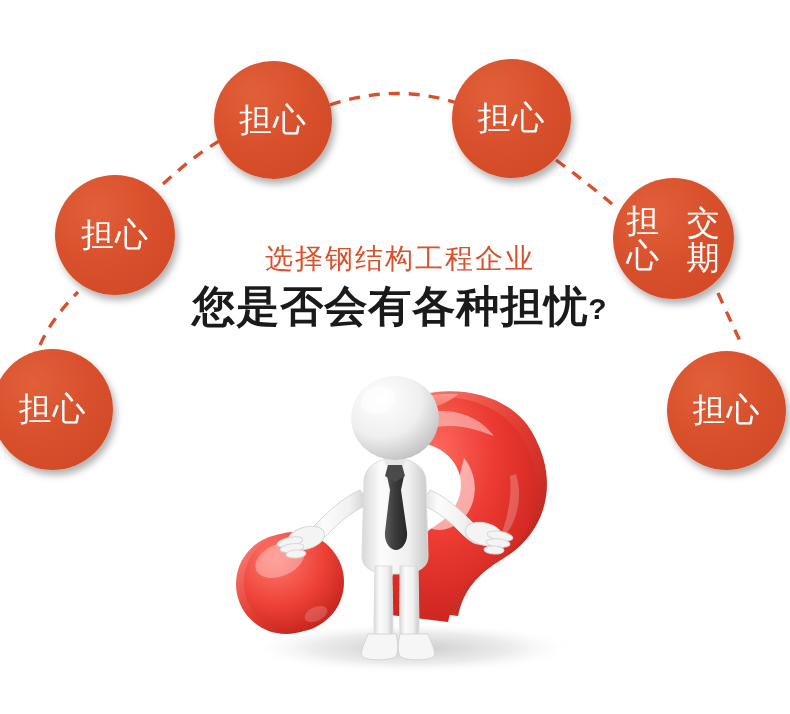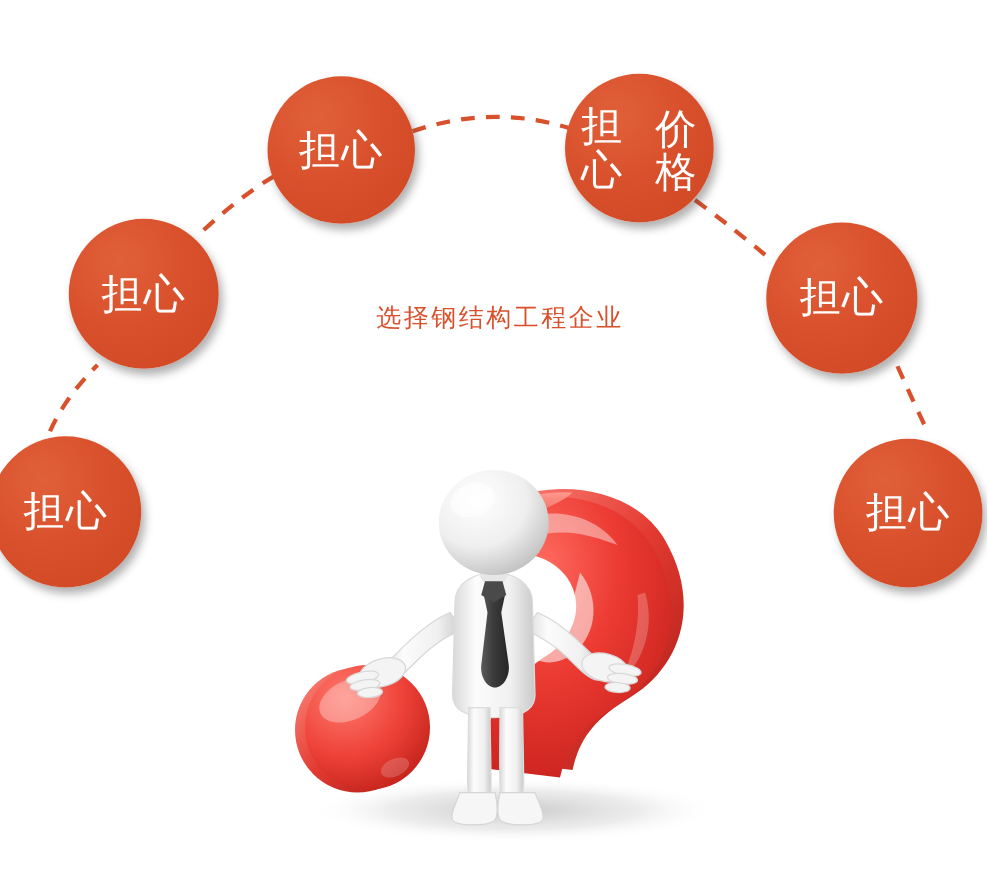--- a/index.html
+++ b/index.html
@@ -60,21 +60,21 @@
   
   #headline {
     position: absolute;
     left: 170px;
     top: 244px;
     width: 460px;
     text-align: center;
     user-select: none;
   }
   #headline .sub {
-    font-size: 20px;
+    font-size: 28px;
     color: #d9502b;
     letter-spacing: 2px;
     line-height: 1.1;
     white-space: nowrap;
   }
   #headline .main {
     margin-top: 9px;
     font-size: 43px;
     font-weight: bold;
     color: #1a1a1a;
@@ -111,41 +111,42 @@
       <path d="M 718 293 Q 730 320 742 345"></path>
     </g>
   </svg>
 
   <div class="bubble" id="b-design">
     <span class="line l1">担心</span>
   </div>
 
   <div class="bubble" id="b-price">
     <span class="line l1">担心</span>
-    <span class="line l2">价格</span>
   </div>
 
   <div class="bubble" id="b-quality">
     <span class="line l1">担心</span>
   </div>
 
   <div class="bubble" id="b-delivery">
     <span class="line l1">担心</span>
+    <span class="line l2">交期</span>
   </div>
 
   <div class="bubble" id="b-strength">
     <span class="line l1">担心</span>
   </div>
 
   <div class="bubble" id="b-service">
     <span class="line l1">担心</span>
   </div>
 
   <div id="headline">
     <div class="sub">选择钢结构工程企业</div>
+    <div class="main"><span>您是否会有各种担忧</span><span class="qm">?</span></div>
   </div>
 
   <svg id="illustration" viewBox="0 0 360 320">
     <defs>
       <radialGradient id="qmFace" cx="35%" cy="25%" r="85%">
         <stop offset="0%" stop-color="#ff6b60"></stop>
         <stop offset="45%" stop-color="#ec3b32"></stop>
         <stop offset="100%" stop-color="#c5201c"></stop>
       </radialGradient>
       <linearGradient id="qmSide" x1="0" y1="0" x2="1" y2="1">

